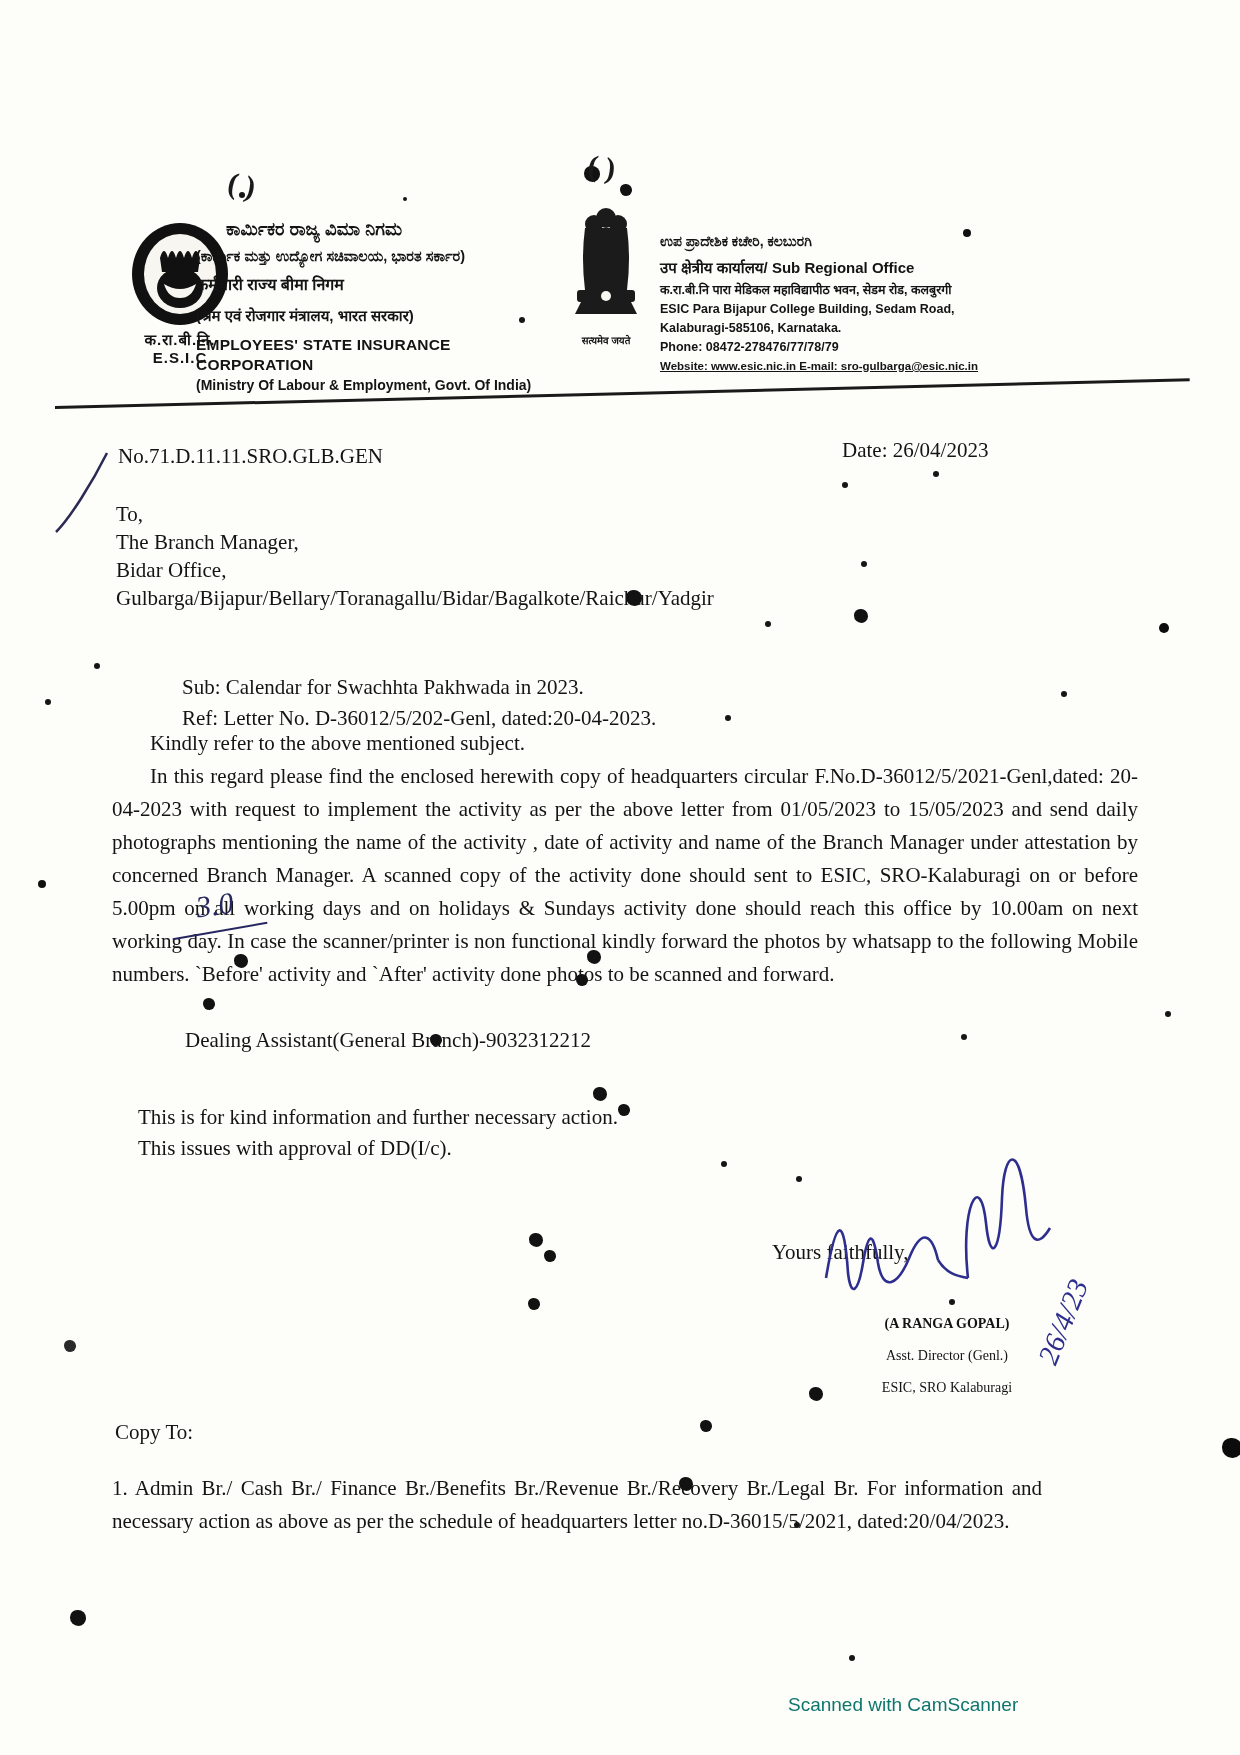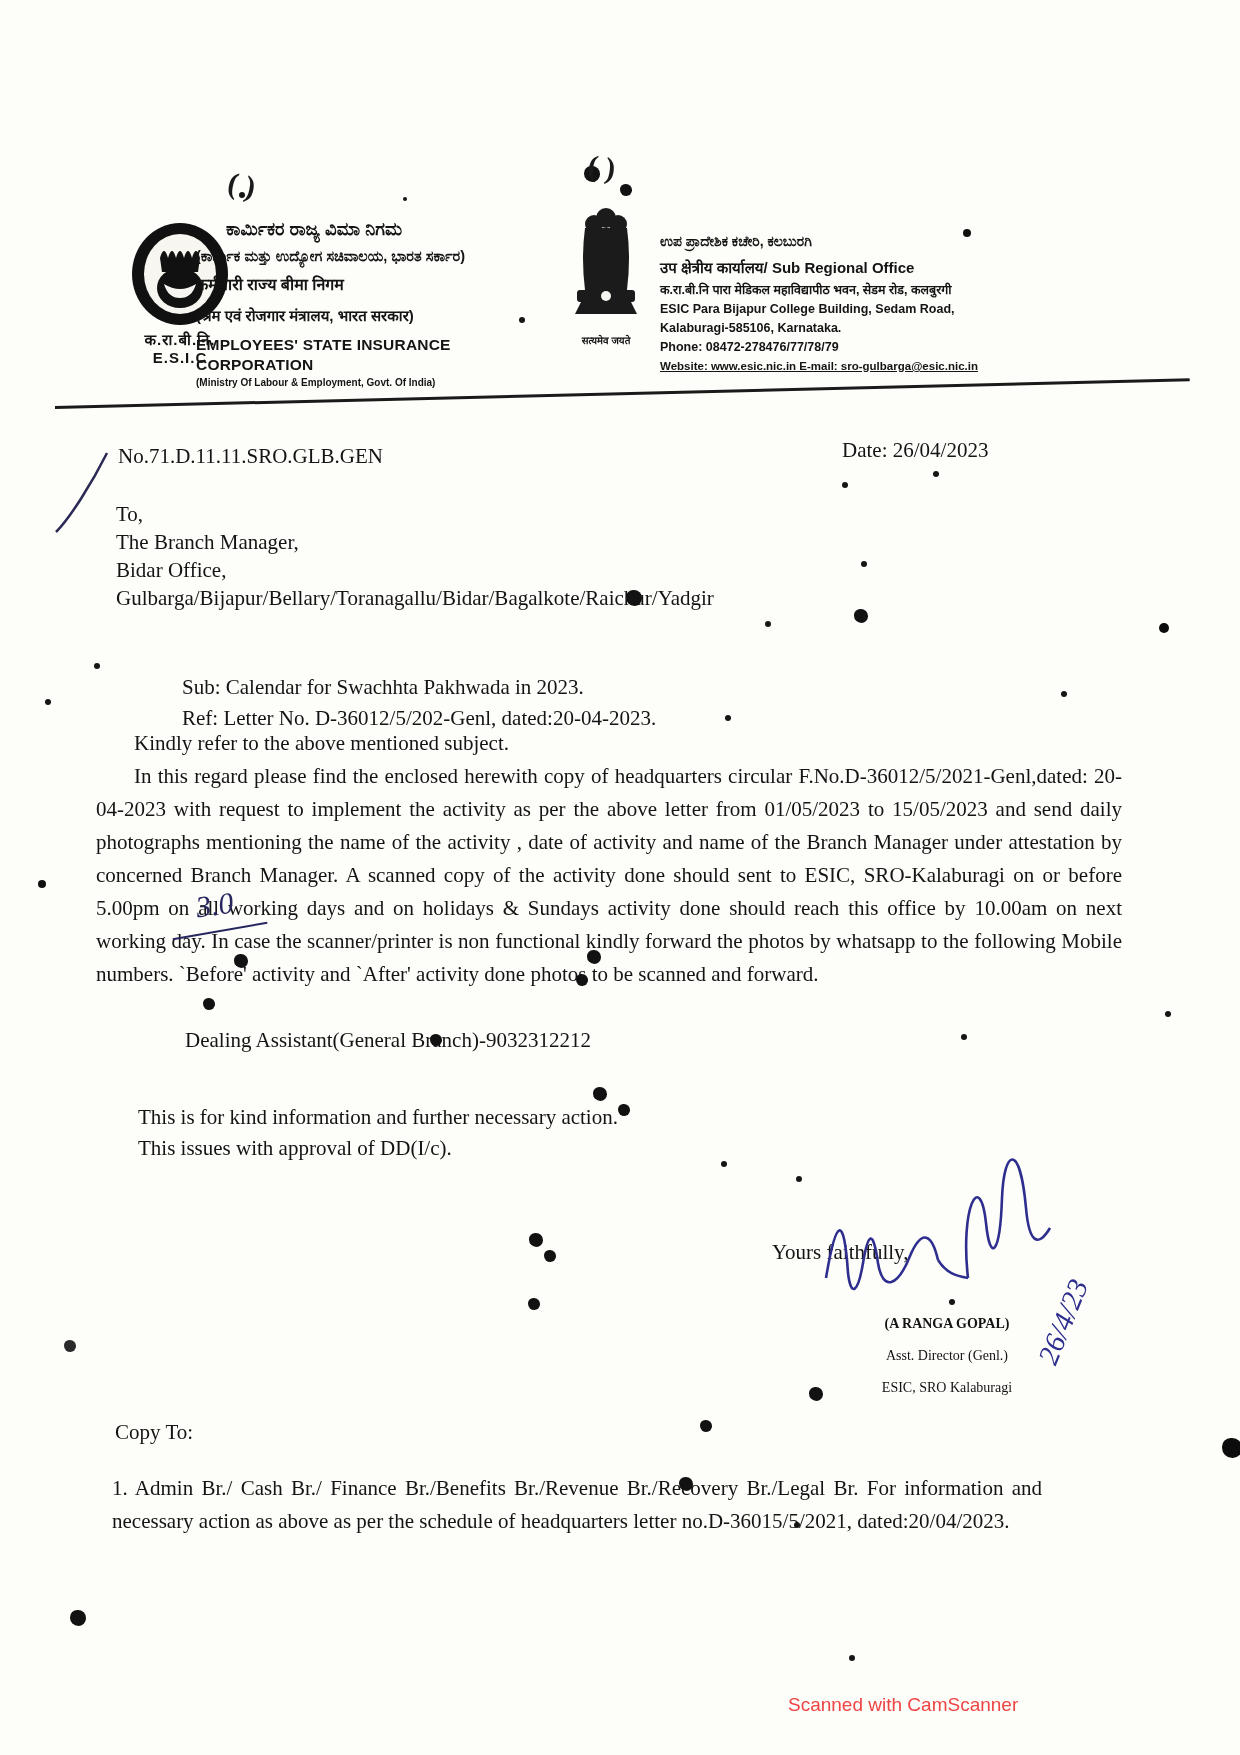--- a/index.html
+++ b/index.html
@@ -18,41 +18,41 @@
   
   .lh-left-text div{line-height:1.25;}
   .logo-wrap{left:128px;top:222px;width:104px;text-align:center;}
   .logo-captions{font-size:15px;font-weight:bold;letter-spacing:1px;line-height:1.05;margin-top:2px;}
   .lh-left-text{left:196px;top:218px;width:360px;}
   .k1{font-size:18px;font-weight:bold;margin-left:30px;}
   .k2{font-size:14.5px;font-weight:bold;margin-top:6px;}
   .h1{font-size:16px;font-weight:bold;margin-top:10px;}
   .h2{font-size:15px;font-weight:bold;margin-top:12px;}
   .e1{font-size:15.5px;font-weight:bold;margin-top:10px;letter-spacing:.2px;}
-  .e2{font-size:10px;font-weight:bold;margin-top:3px;}
+  .e2{font-size:14px;font-weight:bold;margin-top:3px;}
   .emblem-wrap{left:560px;top:208px;width:92px;text-align:center;}
   .motto{font-size:10px;font-weight:bold;margin-top:1px;}
   .lh-right{left:660px;top:232px;width:340px;}
   .lh-right div{line-height:1.3;}
   .r1{font-size:14px;font-weight:bold;}
   .r2{font-size:15px;font-weight:bold;margin-top:8px;}
   .r3{font-size:12.5px;font-weight:bold;margin-top:4px;}
   .r4{font-size:12.5px;font-weight:bold;margin-top:3px;}
   .r5{font-size:12.5px;font-weight:bold;margin-top:3px;}
   .r6{font-size:12.5px;font-weight:bold;margin-top:3px;}
   .r7{font-size:11.5px;font-weight:bold;margin-top:3px;text-decoration:underline;}
   
   .refno{left:118px;top:444px;font-size:21px;}
   .date{left:842px;top:438px;font-size:21px;}
   
   .to{left:116px;top:500px;font-size:21px;line-height:28px;}
   
   .subject{left:182px;top:672px;font-size:21px;line-height:31px;}
   
-  .body-text{left:96px;top:727px;width:1026px;font-size:21px;line-height:33px;text-align:justify;}
+  .body-text{left:112px;top:727px;width:1026px;font-size:21px;line-height:33px;text-align:justify;}
   .body-text p{margin:0;text-indent:38px;}
   
   .contacts{left:185px;top:1024px;font-size:21px;line-height:32px;}
   
   .closing{left:138px;top:1102px;font-size:21px;line-height:31px;}
   
   .valediction{left:772px;top:1240px;font-size:21px;}
   .sig-block{left:822px;top:1308px;width:250px;text-align:center;font-size:14px;line-height:32px;}
   .sig-name{font-weight:bold;}
   .sig-svg{left:818px;top:1128px;}
@@ -64,21 +64,21 @@
   .hand-corr{
     left:196px;top:888px;font-size:30px;font-style:italic;color:#27275f;
     transform:rotate(-8deg);font-family:"Liberation Serif", serif;
   }
   .corr-strike{left:172px;top:930px;width:96px;height:2px;background:#27275f;transform:rotate(-10deg);}
   
   .copyto-head{left:115px;top:1420px;font-size:21px;}
   .copyto-body{left:112px;top:1472px;width:930px;font-size:21px;line-height:33px;text-align:justify;}
   .copyto-body p{margin:0;}
   
-  .scan-credit{left:788px;top:1694px;font-size:19px;color:#ef4444;}
+  .scan-credit{left:788px;top:1694px;font-size:19px;color:#0f766e;}
   
   .dots,.blobs{border-radius:50%;background:transparent;}
   .dots{left:0;top:0;width:4px;height:4px;
     box-shadow:
       240px 193px 0 1px #161616, 403px 197px 0 0 #161616, 520px 318px 0 1px #161616,
       965px 231px 0 2px #101010, 843px 483px 0 1px #161616, 934px 472px 0 1px #161616,
       862px 562px 0 1px #161616, 766px 622px 0 1px #161616, 1162px 626px 0 3px #0d0d0d,
       95px 664px 0 1px #161616, 46px 700px 0 1px #161616, 726px 716px 0 1px #161616,
       1062px 692px 0 1px #161616, 40px 882px 0 2px #101010, 1166px 1012px 0 1px #161616,
       962px 1035px 0 1px #161616, 722px 1162px 0 1px #161616, 797px 1177px 0 1px #161616,

